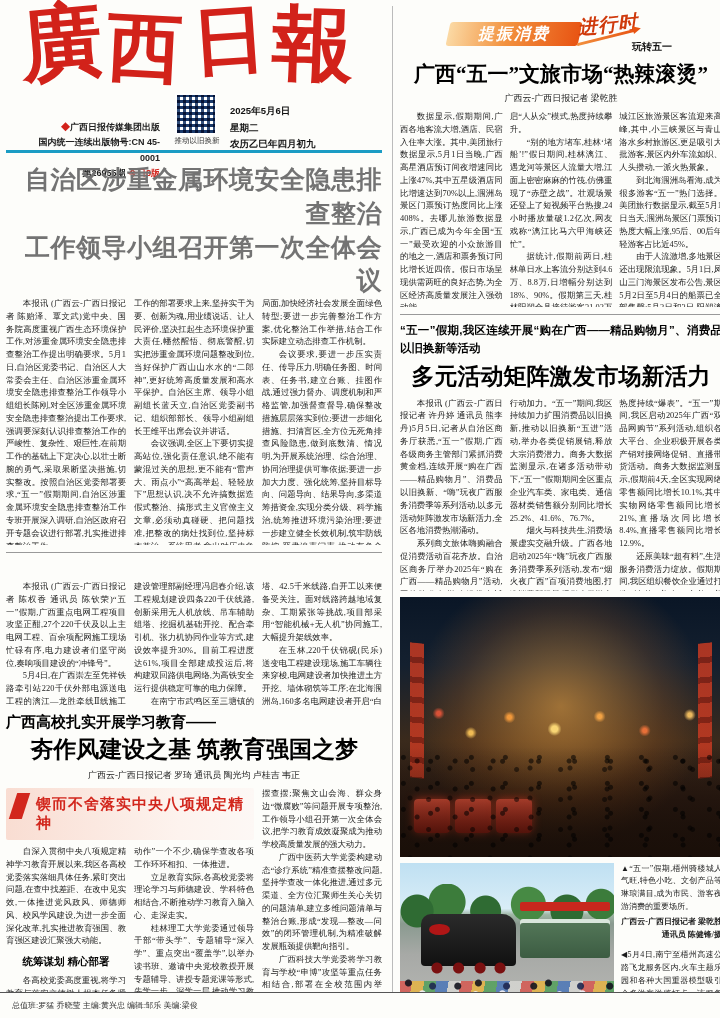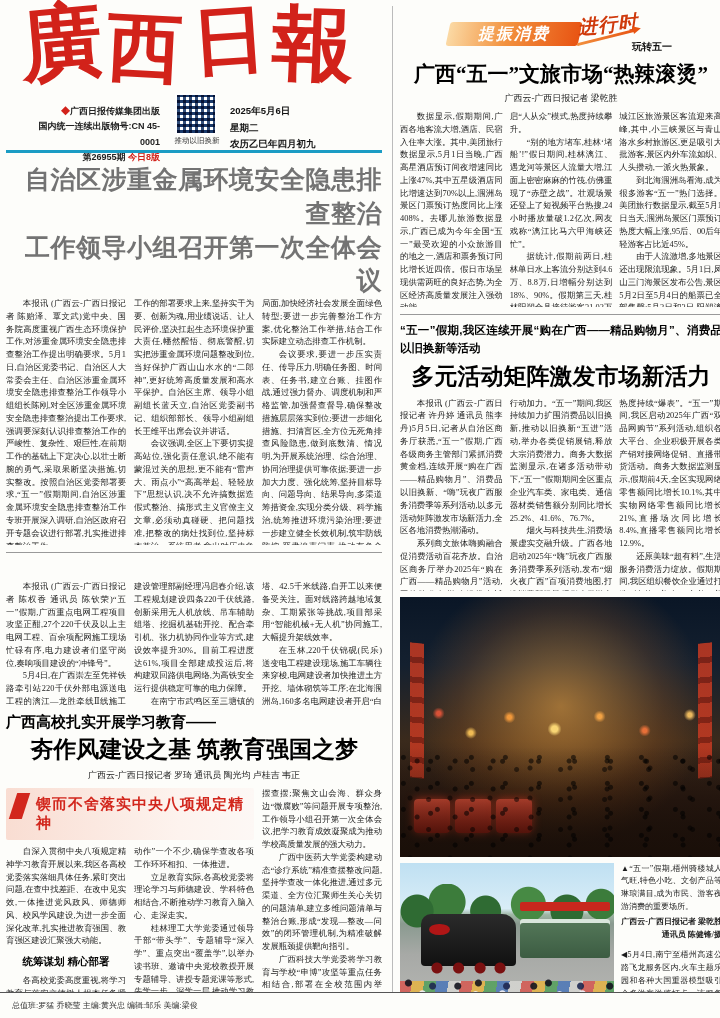--- a/index.html
+++ b/index.html
@@ -7,21 +7,21 @@
         font-family:"Liberation Serif","DejaVu Serif",serif;color:#1a1a1a;overflow:hidden;}
   
   .header{position:absolute;left:0;top:0;width:384px;height:150px;}
   .masthead-title{position:absolute;left:20px;top:-6px;width:330px;color:#d2221a;
         font-weight:bold;font-size:82px;line-height:1.1;letter-spacing:2px;white-space:nowrap;}
   .masthead-title span{display:inline-block;}
   .masthead-title span:nth-child(1){transform:rotate(-5deg) translateY(4px);}
   .masthead-title span:nth-child(2){transform:rotate(3deg) translateY(10px) scale(.92);}
   .masthead-title span:nth-child(3){transform:rotate(-4deg) translateY(2px) scale(.9);}
   .masthead-title span:nth-child(4){transform:rotate(2deg) translateY(6px);}
-  .pub-block{position:absolute;left:24px;top:104px;width:136px;text-align:right;
+  .pub-block{position:absolute;left:24px;top:120px;width:136px;text-align:right;
         font-family:"Liberation Sans",sans-serif;font-size:9px;font-weight:bold;line-height:1.7;color:#222;}
   .pub-block .diamond{color:#d2221a;}
   .pub-block .red{color:#d2221a;}
   .qr{position:absolute;left:177px;top:95px;width:38px;height:38px;background:
       repeating-linear-gradient(0deg,#1a3a6b 0 3px,#fff 3px 6px),
       repeating-linear-gradient(90deg,rgba(26,58,107,.9) 0 3px,rgba(255,255,255,.9) 3px 6px);
       background-blend-mode:multiply;outline:2px solid #fff;}
   .qr-label{position:absolute;left:168px;top:136px;width:58px;text-align:center;
       font-family:"Liberation Sans",sans-serif;font-size:7.5px;color:#333;}
   .date-block{position:absolute;left:230px;top:103px;font-family:"Liberation Sans",sans-serif;

